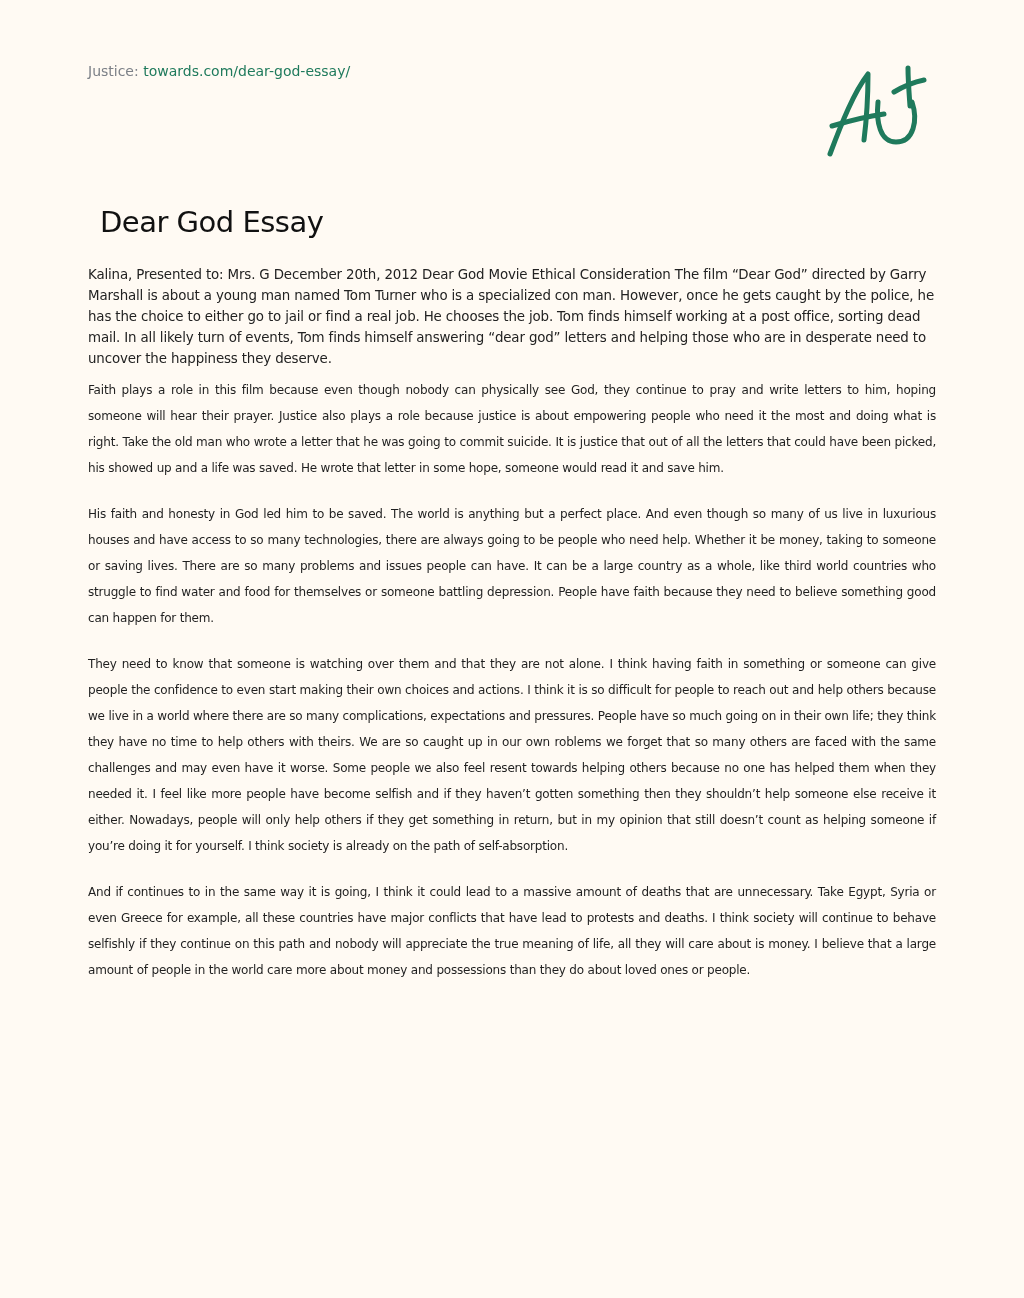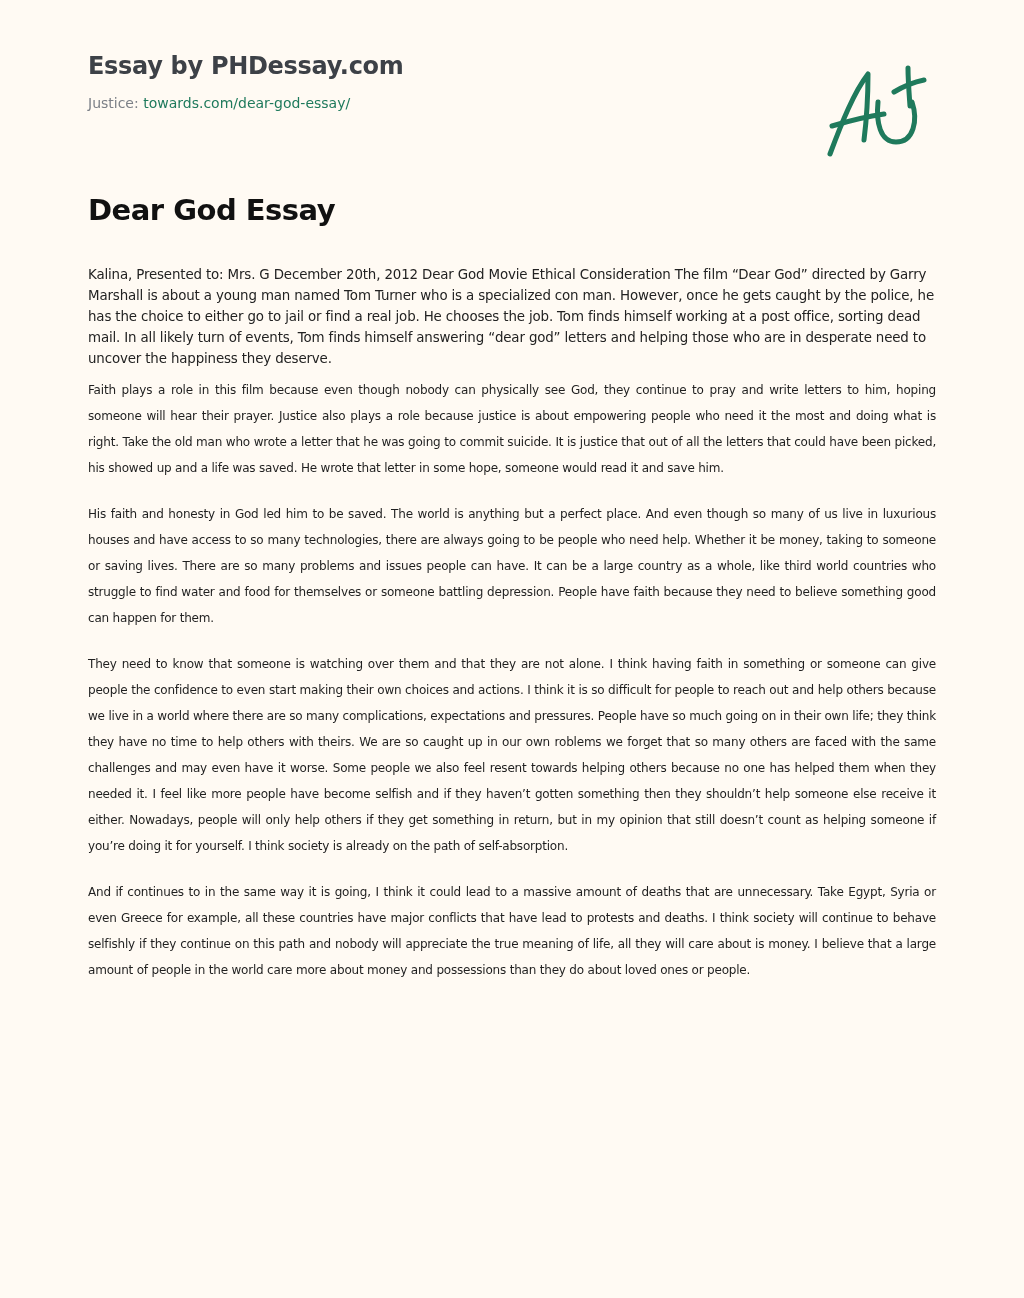--- a/index.html
+++ b/index.html
@@ -44,23 +44,23 @@
       position: absolute;
       left: 822px;
       top: 62px;
       width: 108px;
       height: 100px;
     }
     .title {
       position: absolute;
       left: 88px;
       top: 191px;
-      margin: 0;
+      margin: 12px;
       font-family: "DejaVu Sans", sans-serif;
-      font-weight: bold;
+      font-weight: normal;
       font-size: 29px;
       line-height: 38px;
       color: #111111;
       letter-spacing: -0.5px;
     }
     .intro {
       position: absolute;
       left: 88px;
       top: 264px;
       width: 852px;
@@ -82,21 +82,20 @@
       line-height: 26px;
       text-align: justify;
       color: #1f1f1f;
       letter-spacing: -0.2px;
     }
   </style>
 </head>
 <body>
 
 <div class="header">
-  <h1 class="site-title">Essay by PHDessay.com</h1>
   <div class="source">
     <span>Justice:</span>
     <a href="#">towards.com/dear-god-essay/</a>
   </div>
 </div>
 
 <div class="logo">
   <svg width="108" height="100" viewBox="0 0 108 100" xmlns="http://www.w3.org/2000/svg">
     <g fill="none" stroke="#1f7a5c" stroke-width="5" stroke-linecap="round" stroke-linejoin="round">
 

